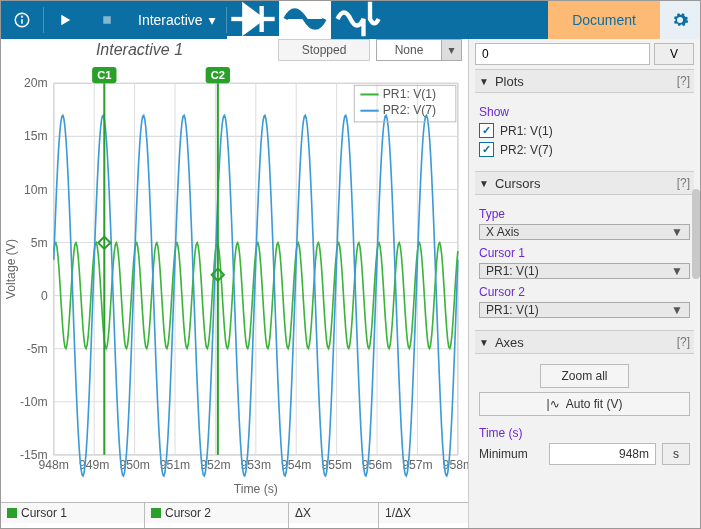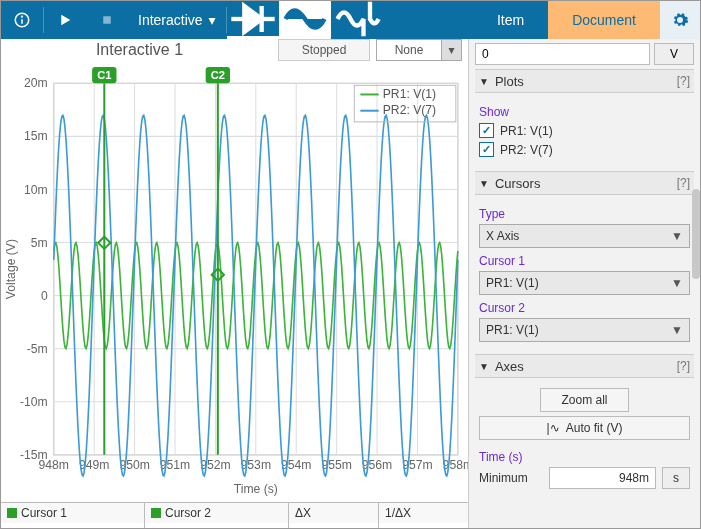--- a/index.html
+++ b/index.html
@@ -21,21 +21,21 @@
 .tab-doc { background: #fdba74; color: #0b6fa4; }
 .gear { width: 40px; display: flex; align-items: center; justify-content: center; background: #e8eff5; cursor: pointer; }
 
 
 .body { flex: 1; display: flex; min-height: 0; }
 .left { flex: 1; display: flex; flex-direction: column; min-width: 0; }
 .right { width: 232px; background: #f2f2f2; border-left: 1px solid #ccc; display: flex; flex-direction: column; overflow: hidden; position: relative; }
 
 
 .plot-header { display: flex; align-items: center; height: 26px; font-size: 13px; color: #555; }
-.plot-title { flex: 1; text-align: center; font-size: 16px; color: #545454; padding-top: 0; }
+.plot-title { flex: 1; text-align: center; font-size: 16px; color: #545454; padding-top: 0; font-style: italic; }
 .status-box { width: 92px; border: 1px solid #ccc; background: #f5f5f5; height: 22px; display: flex; align-items: center; justify-content: center; margin-right: 6px; font-size: 12px; }
 .none-dd { width: 86px; height: 22px; border: 1px solid #aaa; background: #fff; display: flex; align-items: center; font-size: 12px; margin-right: 6px; }
 .none-dd .val { flex: 1; text-align: center; }
 .dd-arrow { width: 20px; height: 100%; background: #ddd; display: flex; align-items: center; justify-content: center; border-left: 1px solid #aaa; }
 
 
 .plot-wrap { flex: 1; position: relative; }
 .plot-svg { width: 100%; height: 100%; }
 .axis-label { font-size: 12px; fill: #666; }
 .tick-label { font-size: 12px; fill: #666; }
@@ -58,21 +58,21 @@
 .unit-row { display: flex; gap: 4px; padding: 4px 6px; }
 .unit-input { flex: 1; height: 22px; border: 1px solid #bbb; background: #fff; padding: 0 6px; font-size: 12px; display: flex; align-items: center; }
 .unit-sel { width: 40px; height: 22px; border: 1px solid #bbb; background: #eee; font-size: 12px; display: flex; align-items: center; justify-content: center; }
 .section-hdr { display: flex; align-items: center; height: 24px; font-size: 13px; color: #333; border-top: 1px solid #ccc; border-bottom: 1px solid #ccc; background: #eaeaea; padding: 0 4px; cursor: pointer; }
 .section-hdr .tri { margin-right: 6px; font-size: 10px; }
 .section-hdr .help { margin-left: auto; color: #777; font-size: 12px; }
 .section-body { padding: 6px 4px 10px 4px; font-size: 12px; color: #333; }
 .lbl { font-size: 12px; color: #6d28d9; margin: 6px 0 3px 0; }
 .chk-row { display: flex; align-items: center; gap: 6px; margin: 4px 0; cursor: pointer; }
 .chk { width: 15px; height: 15px; border: 1px solid #0b6fa4; background: #fff; display: flex; align-items: center; justify-content: center; color: #0b6fa4; font-size: 11px; font-weight: bold; }
-.sel { height: 24px; border: 1px solid #aaa; background: #e8e8e8; display: flex; align-items: center; padding: 0 6px; font-size: 12px; cursor: pointer; margin-bottom: 2px; }
+.sel { height: 16px; border: 1px solid #aaa; background: #e8e8e8; display: flex; align-items: center; padding: 0 6px; font-size: 12px; cursor: pointer; margin-bottom: 2px; }
 .sel .dd { margin-left: auto; color: #555; }
 .btn-row { display: flex; justify-content: center; margin: 4px 0; }
 .btn { height: 24px; border: 1px solid #bbb; background: #f5f5f5; padding: 0 20px; font-size: 12px; display: flex; align-items: center; gap: 6px; cursor: pointer; }
 .btn.wide { width: 100%; justify-content: center; }
 .min-row { display: flex; align-items: center; gap: 6px; }
 .min-row .mlbl { width: 64px; font-size: 12px; }
 .right-scroll { position: absolute; right: 0; top: 150px; width: 8px; height: 90px; background: #c8c8c8; border-radius: 4px; }
 </style>
 </head>
 <body>
@@ -115,23 +115,20 @@
       <svg viewBox="0 0 24 24" fill="none" stroke="#0b6fa4" stroke-width="2">
           <path d="M3 12 Q7 4 12 12 T21 12"></path>
         </svg>
     </div>
     <div class="mode-btn">
       <svg viewBox="0 0 24 24" fill="none" stroke="#fff" stroke-width="2">
           <path d="M3 12 Q6 6 9 12 T15 12 L15 20 M18 4 L18 12 Q20 16 22 12"></path>
         </svg>
     </div>
     <div class="tabs-right">
-      <div class="tab-item">
-          <span>Item</span>
-        </div>
       <div class="tab-item tab-doc">
           <span>Document</span>
         </div>
       <div class="gear">
         <svg viewBox="0 0 24 24" width="18" height="18" fill="#0b6fa4">
             <path d="M12 8a4 4 0 100 8 4 4 0 000-8zm9 4l2 1-1 3-2-0.5a8 8 0 01-1.5 1.5l0.5 2-3 1-1-2a8 8 0 01-2 0l-1 2-3-1 0.5-2A8 8 0 017 16.5L5 17l-1-3 2-1a8 8 0 010-2l-2-1 1-3 2 0.5A8 8 0 018.5 6L8 4l3-1 1 2a8 8 0 012 0l1-2 3 1-0.5 2A8 8 0 0119.5 8l2-0.5 1 3-2 1a8 8 0 010 1z"></path>
           </svg>
       </div>
     </div>
   </div>

